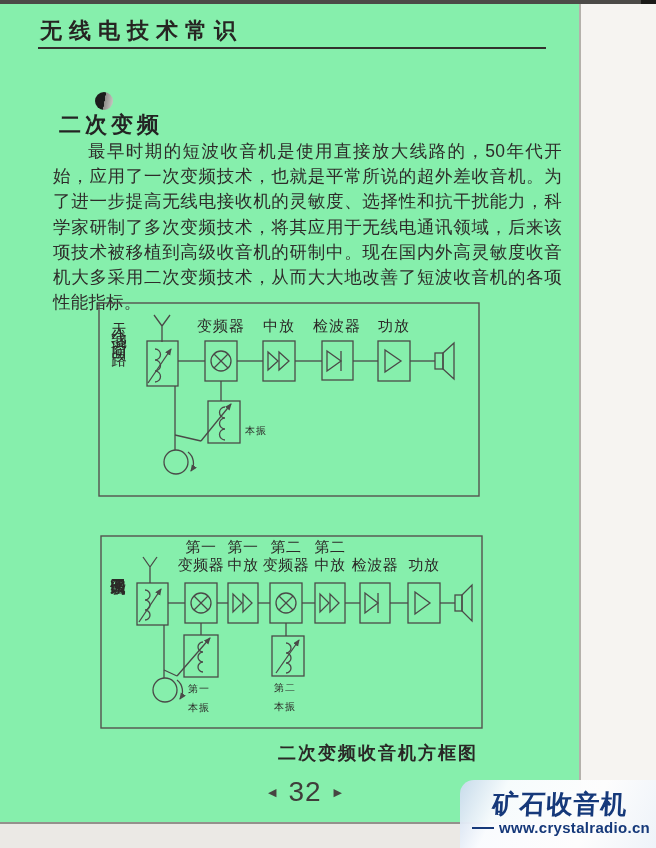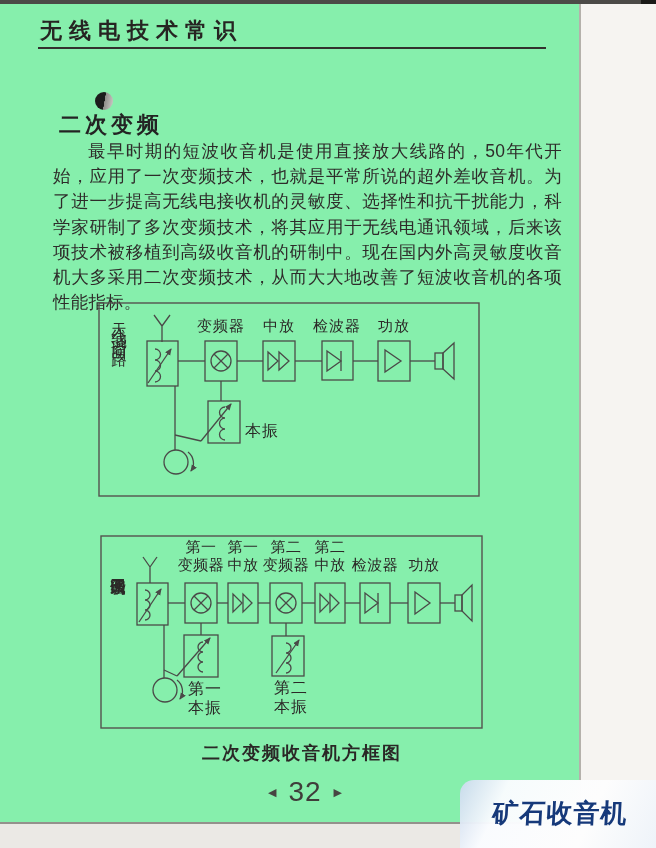--- a/index.html
+++ b/index.html
@@ -33,30 +33,30 @@
   .fig2 { left:100px; top:535px; width:415px; height:195px; }
   .fig svg { position:absolute; left:0; top:0; }
 
   .vlabel { position:absolute; writing-mode:vertical-rl; text-orientation:upright;
     font-size:15.5px; color:#2c2a28; }
   .fig1 .vlabel { left:10px; top:8px; letter-spacing:6px; }
   .fig2 .vlabel { left:7px; top:32px; letter-spacing:0px; }
 
   .blabel { position:absolute; width:72px; text-align:center; font-size:15px;
     letter-spacing:1px; color:#2b2927; }
-  .olabel { position:absolute; font-size:16px; line-height:19px; letter-spacing:1px; color:#2b2927; }
+  .olabel { position:absolute; font-size:10px; line-height:19px; letter-spacing:1px; color:#2b2927; }
   .olabel span { display:block; }
   .clabel { position:absolute; width:72px; text-align:center; font-size:15px; line-height:18px;
     letter-spacing:0.5px; color:#2b2927; }
   .clabel span { display:block; }
 
   .caption { position:absolute; text-align:center; font-size:18px; font-weight:700;
     letter-spacing:2px; color:#2a2826; }
   .cap1 { left:120px; top:504px; width:390px; }
-  .cap2 { left:112px; top:741px; width:380px; }
+  .cap2 { left:98px; top:741px; width:380px;text-align:right; }
 
   .pager { position:absolute; left:230px; top:776px; width:150px;
     display:flex; align-items:center; justify-content:center; gap:12px; }
   .tri { font-size:11px; color:#474542; }
   .pnum { font-size:28px; color:#3f3d3a; letter-spacing:1px; }
 
   .watermark { position:absolute; right:0; bottom:0; width:196px; height:68px; z-index:5;
     background:linear-gradient(115deg, rgba(203,218,238,0.95) 0%, rgba(250,252,255,0.97) 22%, #fdfdfd 65%, #eef3f9 100%);
     border-top-left-radius:14px; display:flex; flex-direction:column; justify-content:center;
     padding:2px 6px 4px 10px; }
@@ -236,15 +236,19 @@
   <div class="caption cap2">二次变频收音机方框图</div>
 
   <div class="pager">
     <span class="tri">◀</span>
     <span class="pnum">32</span>
     <span class="tri">▶</span>
   </div>
 
   <div class="watermark">
     <div class="wm-brand">矿石收音机</div>
+    <div class="wm-url-row">
+      <span class="wm-line"></span>
+      <span class="wm-url">www.crystalradio.cn</span>
+    </div>
   </div>
 
 </div>
 
 </body></html>

